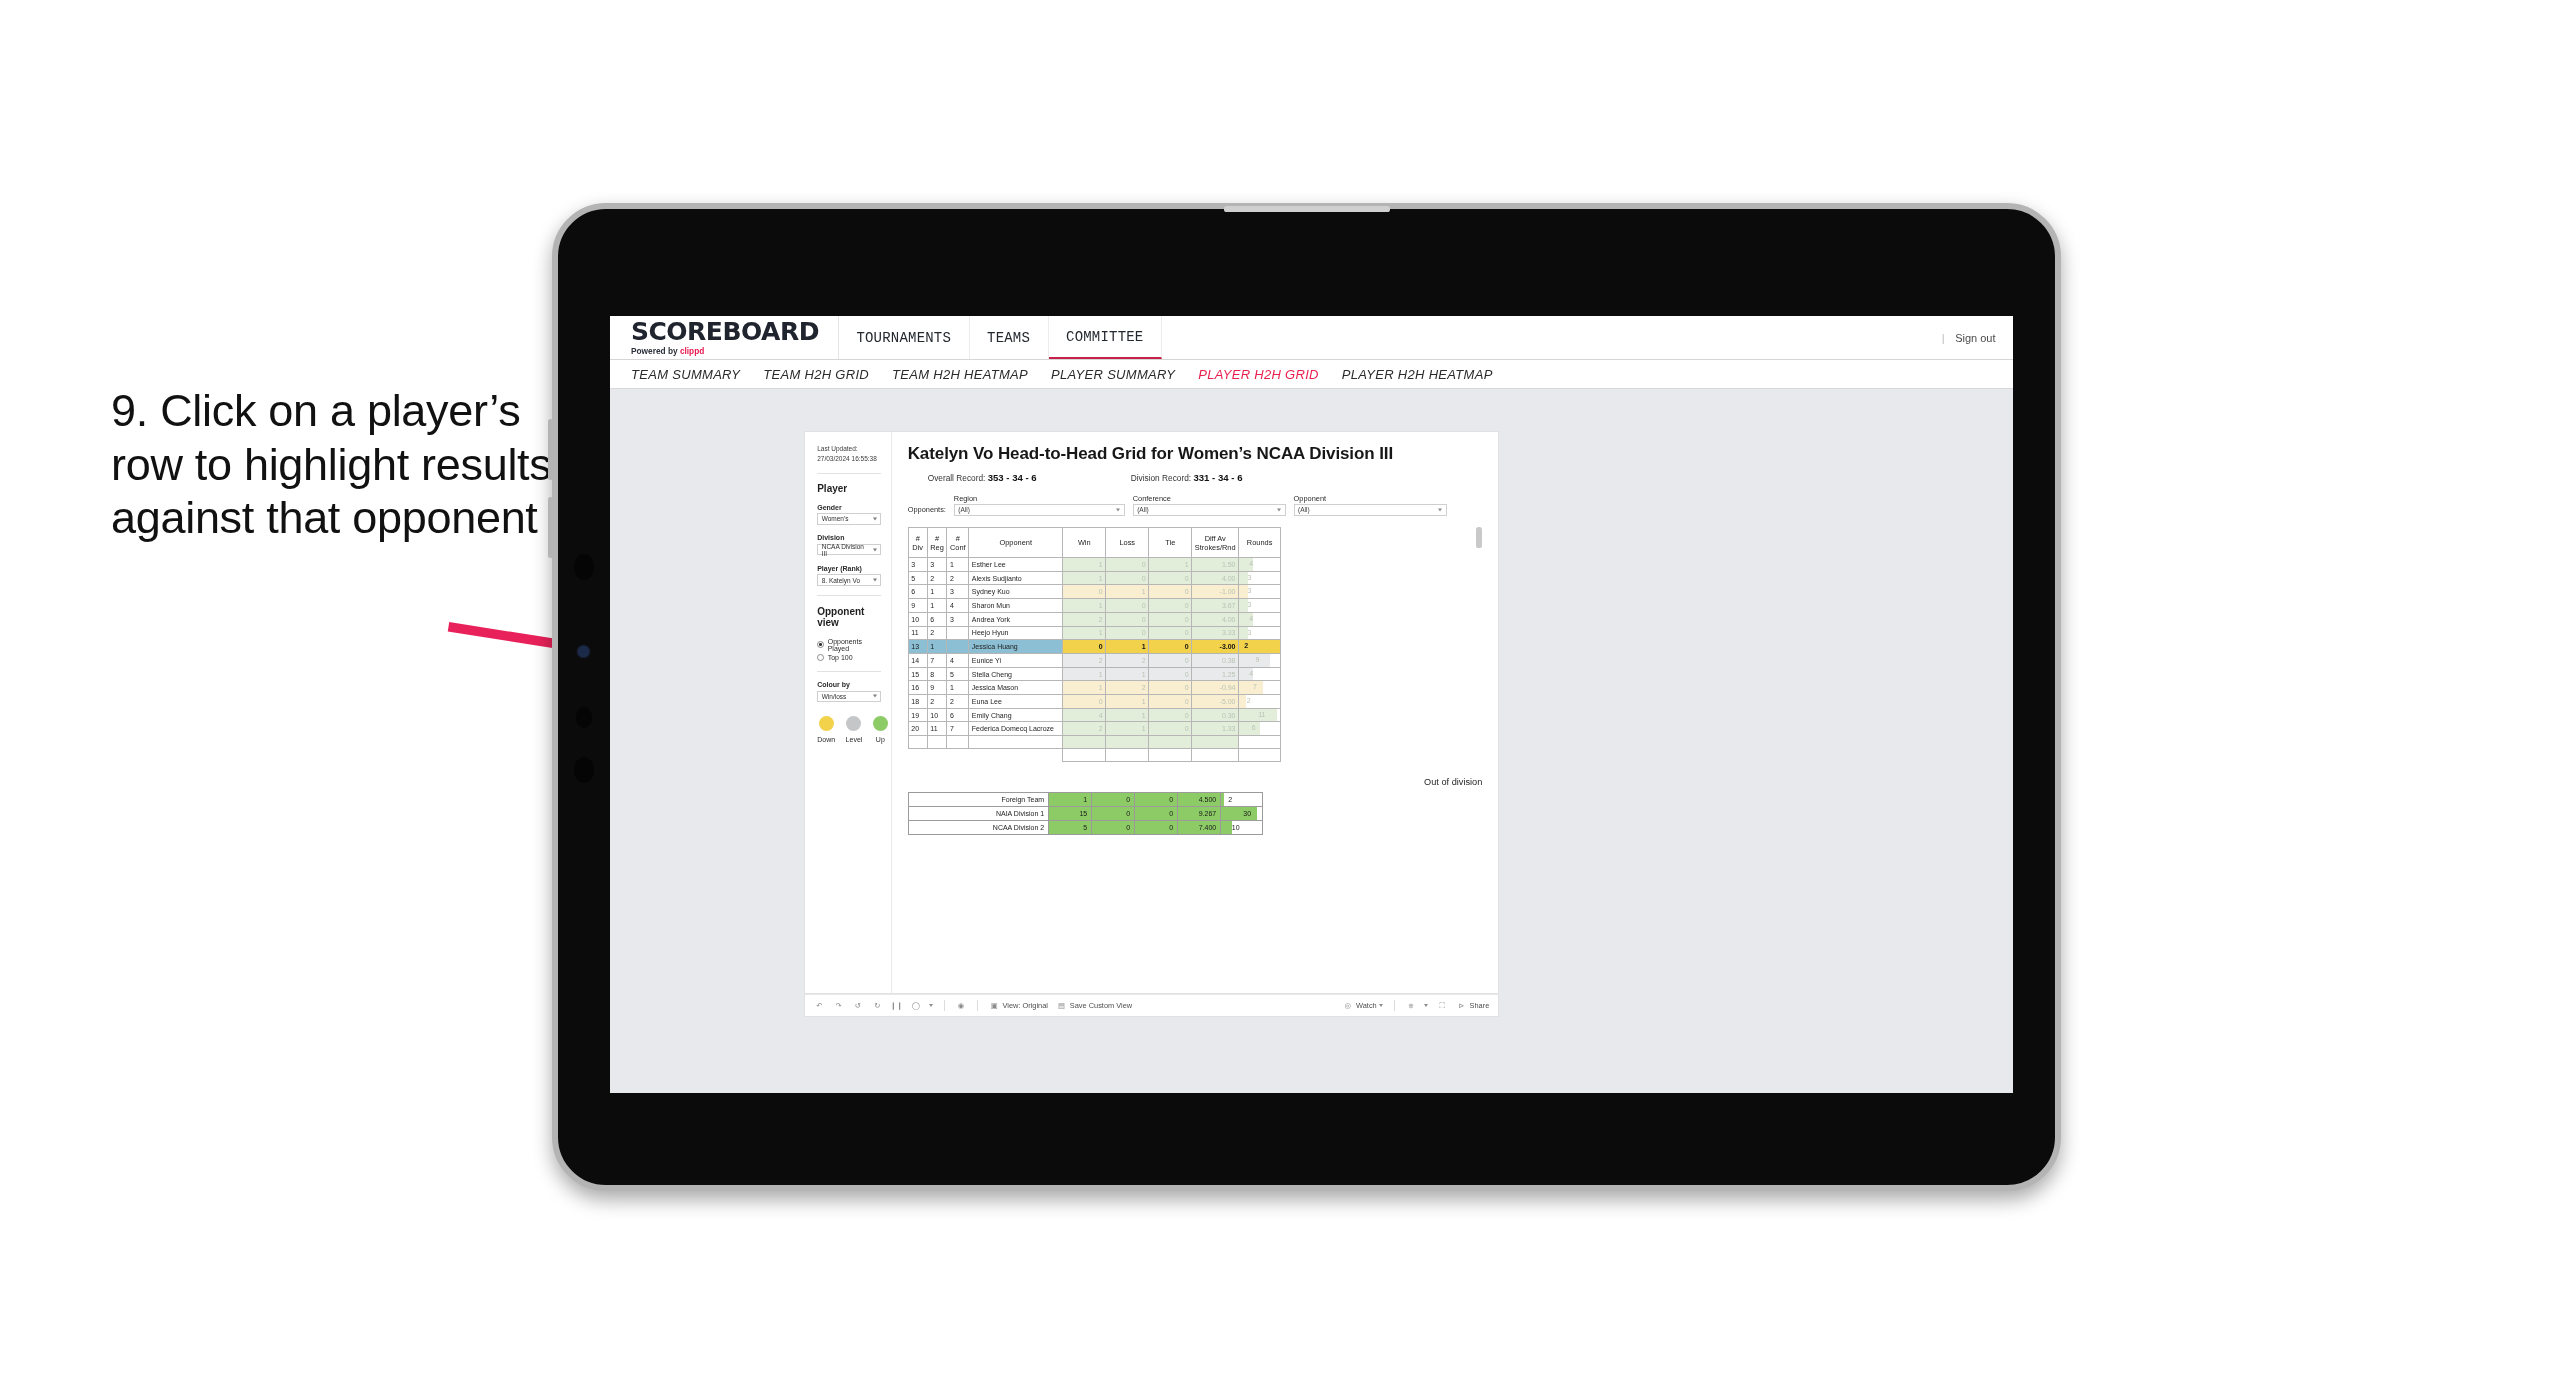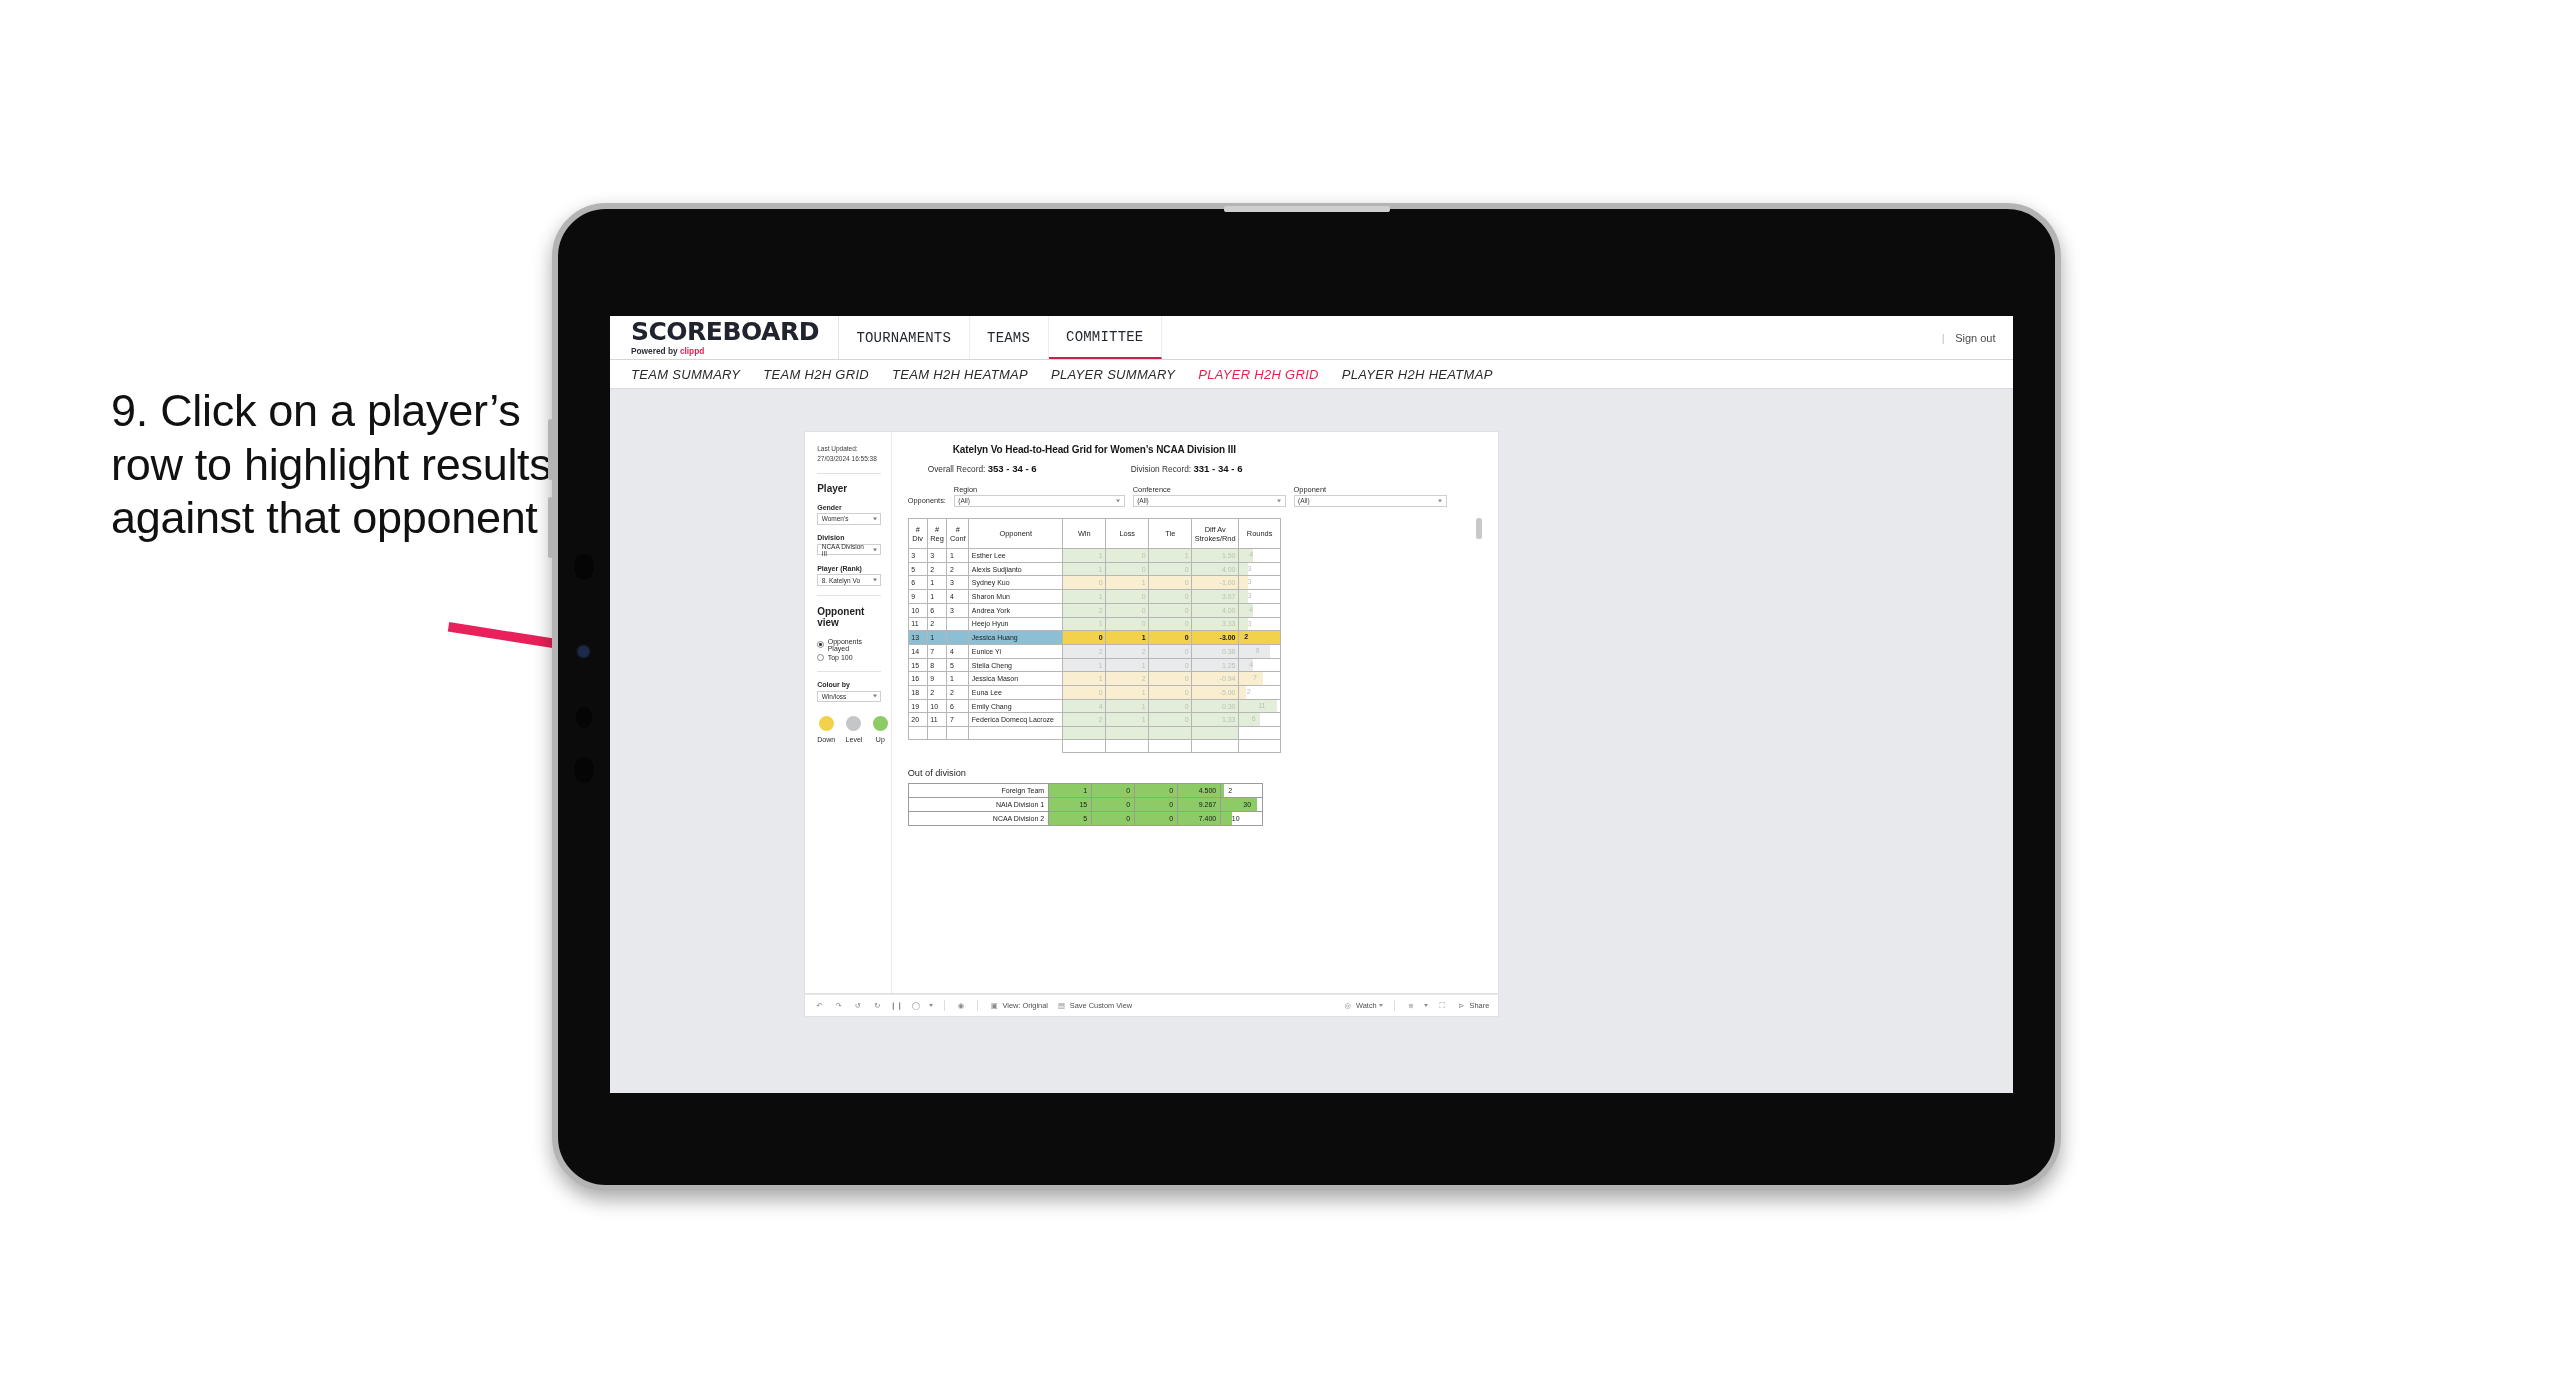--- a/index.html
+++ b/index.html
@@ -132,21 +132,21 @@
     content: ""; position: absolute; left: 1.3px; top: 1.3px;
     width: 2.6px; height: 2.6px; border-radius: 50%; background: #333;
   }
   .legend-row { display: flex; gap: 10.5px; margin-top: 14px; justify-content: flex-start; }
   .legend-item { text-align: center; }
   .legend-swatch { width: 15px; height: 15px; border-radius: 50%; margin: 0 auto 4.4px; }
   .legend-text { font-size: 7px; color: #2b2b2b; }
 
   
   .viz-main { flex: 1; padding: 12.2px 15.7px 0 15.7px; position: relative; }
-  .viz-title { font-size: 10px; font-weight: 700; color: #171717; letter-spacing: -0.1px; margin-left: 45px; }
+  .viz-title { font-size: 17px; font-weight: 700; color: #171717; letter-spacing: -0.1px; }
   .record-row { display: flex; margin-top: 7.9px; font-size: 8.3px; color: #333; }
   .record-row .rec { width: 183px; margin-left: 20px; }
   .record-row b { font-size: 9.6px; color: #111; }
   .opp-filters { display: flex; align-items: flex-end; gap: 7.9px; margin-top: 10.5px; }
   .opp-label { font-size: 7.4px; color: #2d2d2d; padding-bottom: 1.7px; }
   .opp-group { }
   .opp-group .ol { font-size: 7.4px; color: #2a2a2a; margin-bottom: 1.7px; }
   .opp-sel {
     position: relative; height: 11.4px; border: 0.9px solid #cfcfcf; background: #fff;
     display: flex; align-items: center; padding: 0 12.2px 0 3.5px;
@@ -177,21 +177,21 @@
   .c-rounds { width: 42px; padding: 0; position: relative; }
   .rounds-bar { position: absolute; left: 0; top: 0; bottom: 0; }
   .rounds-val { position: relative; padding-left: 2.6px; line-height: 12.7px;
                 font-size: 7px; display: block; }
   .row-hl td { background: #8cbfd4 !important; color: #1b1b1b; font-weight: 400; }
   .row-hl td.c-num, .row-hl td.c-diff { background: #f2d14b !important; font-weight: 700; color:#121212;}
   .row-hl td.c-rounds { background: #f2d14b !important; font-weight: 700; }
   .blank-row td { height: 38px; }
   .blank-left { border: none !important; background: #fff; }
 
-  .ood-title { font-size: 9.2px; color: #1f1f1f; margin: 15.7px 0 5.2px 0; }
+  .ood-title { font-size: 9.2px; color: #1f1f1f; margin: 15.7px 0 5.2px 0; text-align: right; }
   table.ood { border-collapse: collapse; table-layout: fixed; }
   table.ood td { border: 0.9px solid #9b9b9b; font-size: 7px; color: #1b1b1b;
                  height: 13px; padding: 0 3.5px; background: #fff; }
   .ood-name { width: 140px; text-align: right; padding-right: 4.4px; }
   .ood-num  { width: 43px; text-align: right; padding-right: 4.4px; background: #8ccb66 !important; }
   .ood-diff { width: 43px; text-align: right; padding-right: 4.4px; background: #8ccb66 !important; }
   .ood-rounds { width: 42px; padding: 0; position: relative; }
 
   .vscroll { position: absolute; right: 0; top: 0; width: 6.1px; height: 21px;
              background: #c9c9c9; border-radius: 2.6px; }

